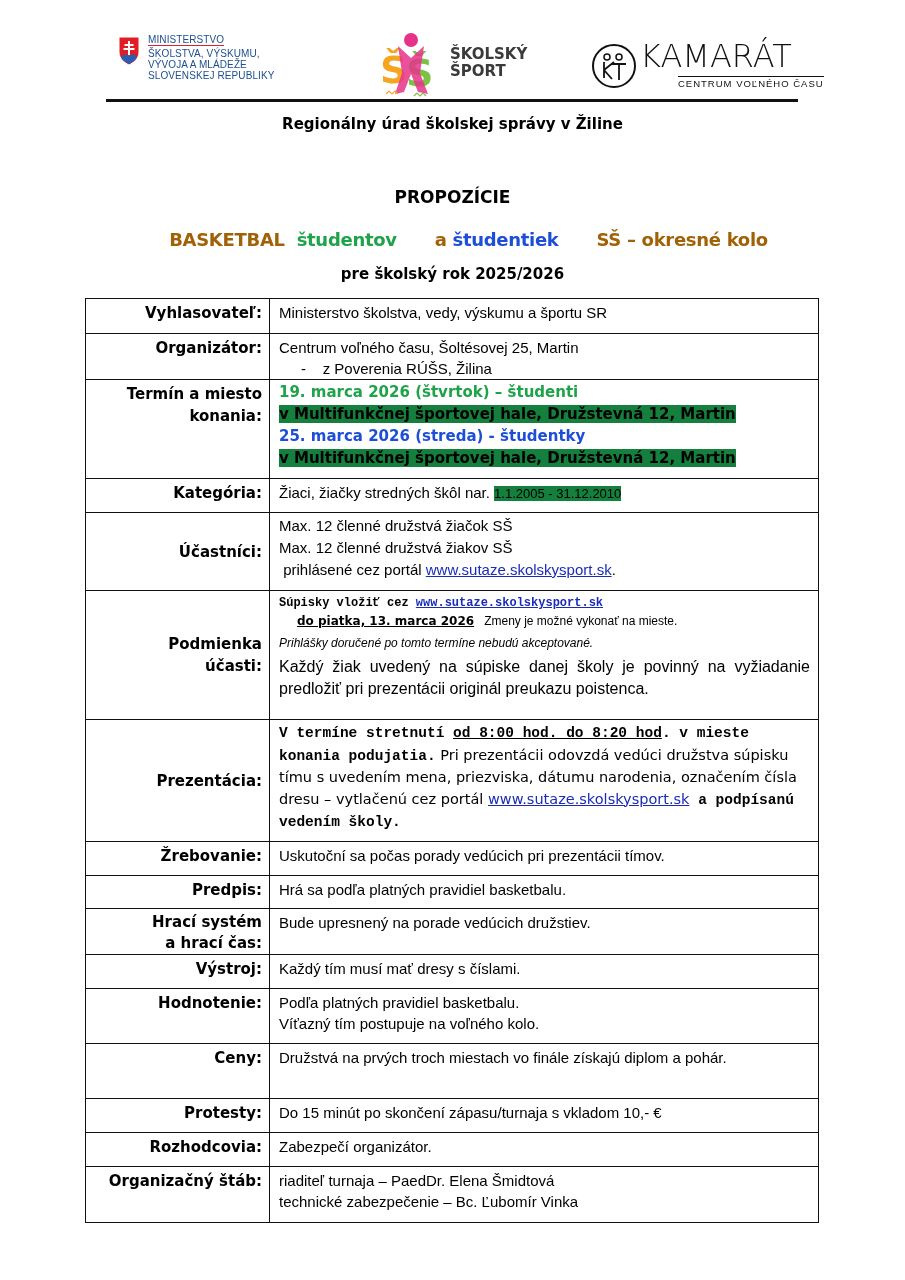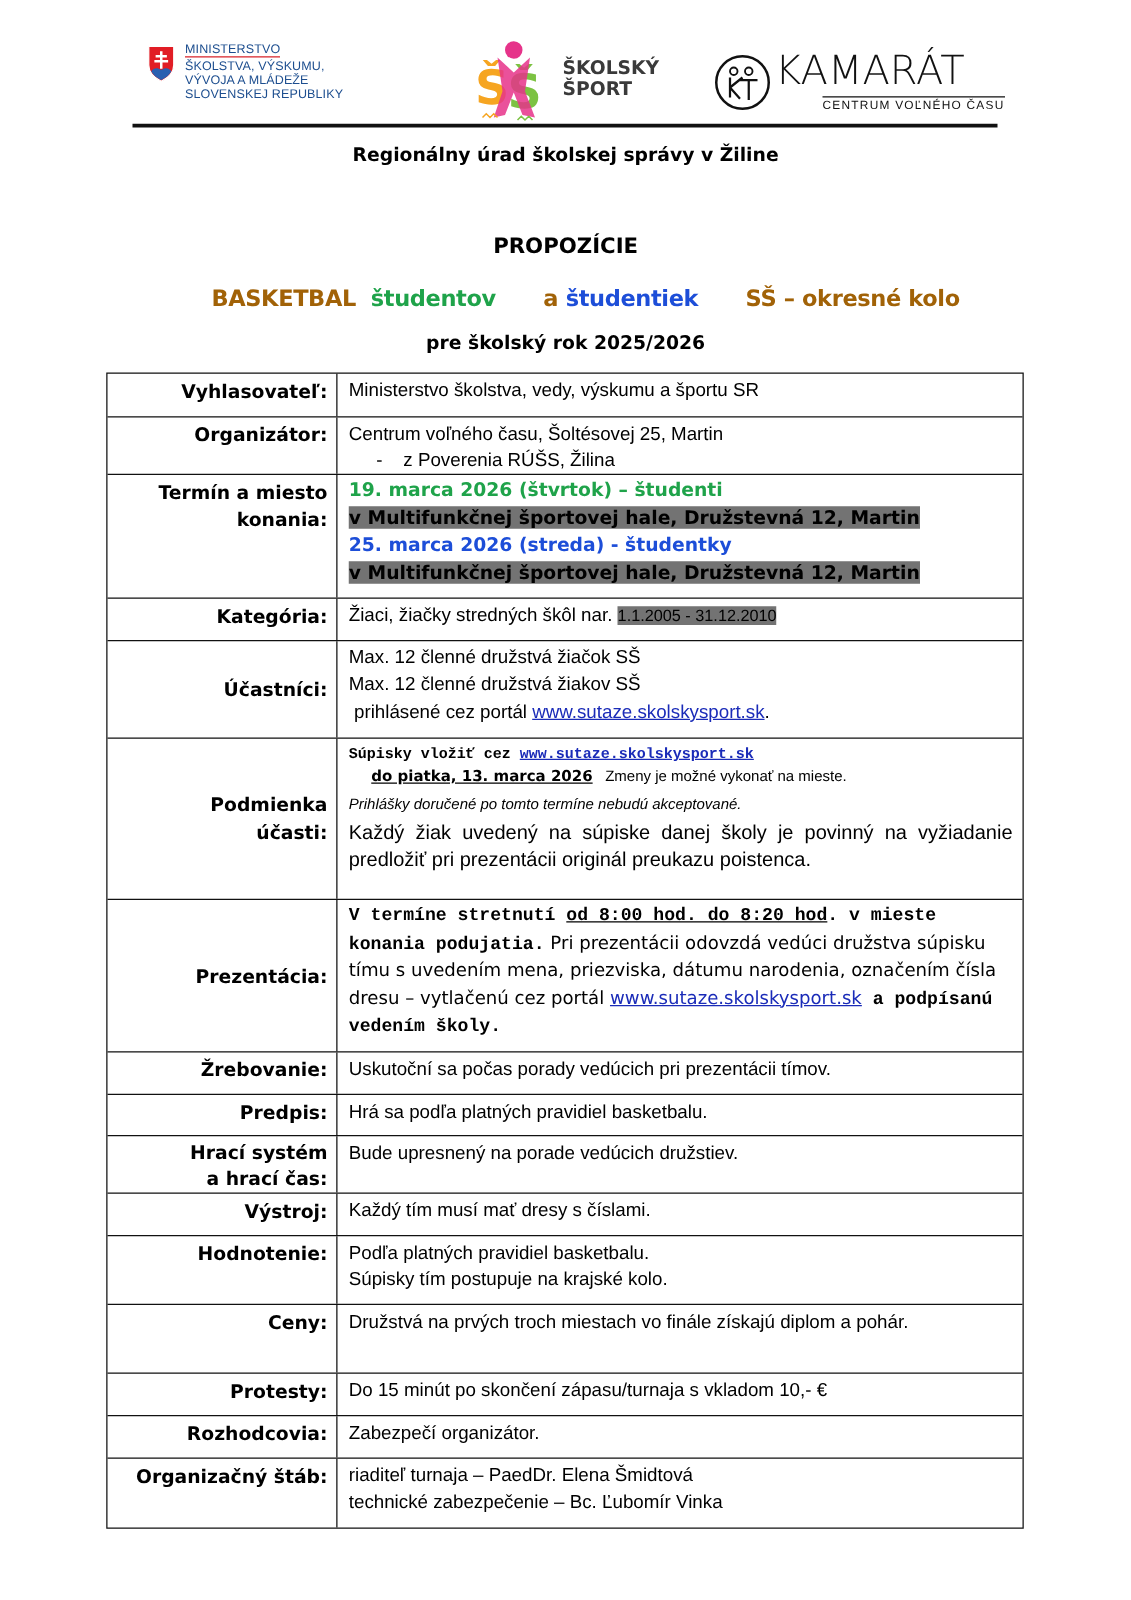--- a/index.html
+++ b/index.html
@@ -8,21 +8,21 @@
   .page { position:absolute; left:0; top:0; width:905px; height:1280px; }
 
   
   .logo-min { position:absolute; left:118px; top:34px; display:flex; align-items:flex-start; }
   .shield { width:22px; height:30px; position:relative; margin-top:2px; }
   .min-text { margin-left:8px; font-family:"Liberation Sans", sans-serif; font-size:10px; line-height:11px; color:#1d4e8f; letter-spacing:0.1px; }
   .min-text .l1 { border-bottom:1px solid #d8232a; display:inline-block; padding-bottom:0; margin-bottom:2px; }
   .logo-sport { position:absolute; left:380px; top:28px; display:flex; align-items:center; }
   .sport-mark { width:60px; height:70px; position:relative; }
   .sport-text { margin-left:10px; font-family:"DejaVu Sans", sans-serif; font-weight:bold; font-size:15px; line-height:17px; color:#3a3a3a; }
-  .logo-kam { position:absolute; left:572px; top:40px; display:flex; align-items:center; }
+  .logo-kam { position:absolute; left:592px; top:40px; display:flex; align-items:center; }
   .kam-circle { width:44px; height:44px; border:2px solid #111; border-radius:50%; position:relative; box-sizing:border-box; }
   .kam-text { margin-left:4px; }
   .kam-big { font-family:"DejaVu Sans", sans-serif; font-size:32px; font-weight:200; letter-spacing:0px; line-height:32px; color:#111; }
   .kam-small { font-family:"Liberation Sans", sans-serif; font-size:9.5px; letter-spacing:1px; margin-left:38px; margin-top:-2px; color:#111; border-top:1.5px solid #111; display:inline-block; padding-top:1px; }
   .header-rule { position:absolute; left:106px; top:99px; width:692px; height:3px; background:#111; }
 
   .center { position:absolute; left:0; width:905px; text-align:center; }
   .org { top:115px; font-size:15px; font-weight:bold; }
   .title { top:187px; font-size:17px; font-weight:bold; }
   .subtitle { top:229px; font-size:18px; font-weight:bold; letter-spacing:-0.3px; }
@@ -31,21 +31,21 @@
   .c-green { color:#1fa34a; }
   .c-red { color:#1d4ed8; }
 
   
   .tbl { position:absolute; left:85px; top:298px; width:734px; border:1.5px solid #111; box-sizing:border-box; }
   .row { display:flex; border-top:1.3px solid #111; box-sizing:border-box; }
   .row:first-child { border-top:none; }
   .lab { width:184px; flex:none; border-right:1.3px solid #111; box-sizing:border-box; text-align:right; padding:3px 7px 0 4px; font-size:15px; font-weight:bold; line-height:22px; }
   .val { flex:1; padding:3px 8px 0 9px; font-size:15px; line-height:22px; box-sizing:border-box; font-family:"Liberation Sans", sans-serif; }
   .lab.mid { display:flex; flex-direction:column; justify-content:center; padding-top:0; }
-  .hl { background:#737373; }
+  .hl { background:#15803d; }
   .b { font-weight:bold;font-family:Liberation Mono, monospace; }
   .u { text-decoration:underline; }
   a { color:#1a2bb8; text-decoration:underline; }
   .small { font-size:12px; line-height:18px; }
   .ital { font-style:italic; font-size:12px; line-height:20px; }
   .just { text-align:justify; }
   .dd { font-family:"DejaVu Sans", sans-serif; }
 </style>
 </head>
 <body>
@@ -198,21 +198,21 @@
 
     <div class="row" style="height:34px;">
       <div class="lab">Výstroj:</div>
       <div class="val">Každý tím musí mať dresy s číslami.</div>
     </div>
 
     <div class="row" style="height:55px;">
       <div class="lab">Hodnotenie:</div>
       <div class="val" style="line-height:21px;">
         <div>Podľa platných pravidiel basketbalu.</div>
-        <div>Súpisky tím postupuje na krajské kolo.</div>
+        <div>Víťazný tím postupuje na voľného kolo.</div>
       </div>
     </div>
 
     <div class="row" style="height:55px;">
       <div class="lab">Ceny:</div>
       <div class="val just" style="line-height:21px;">Družstvá na prvých troch miestach vo finále získajú diplom a pohár.</div>
     </div>
 
     <div class="row" style="height:34px;">
       <div class="lab">Protesty:</div>

